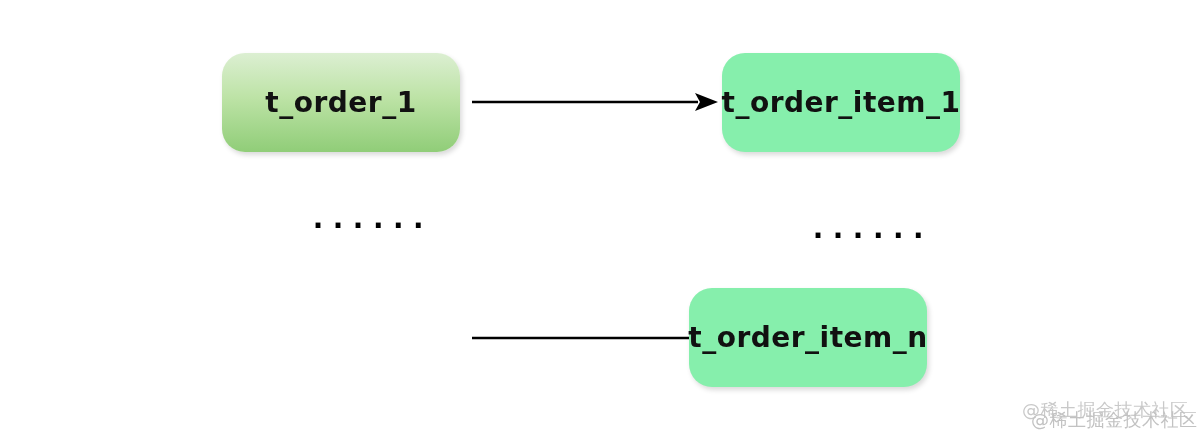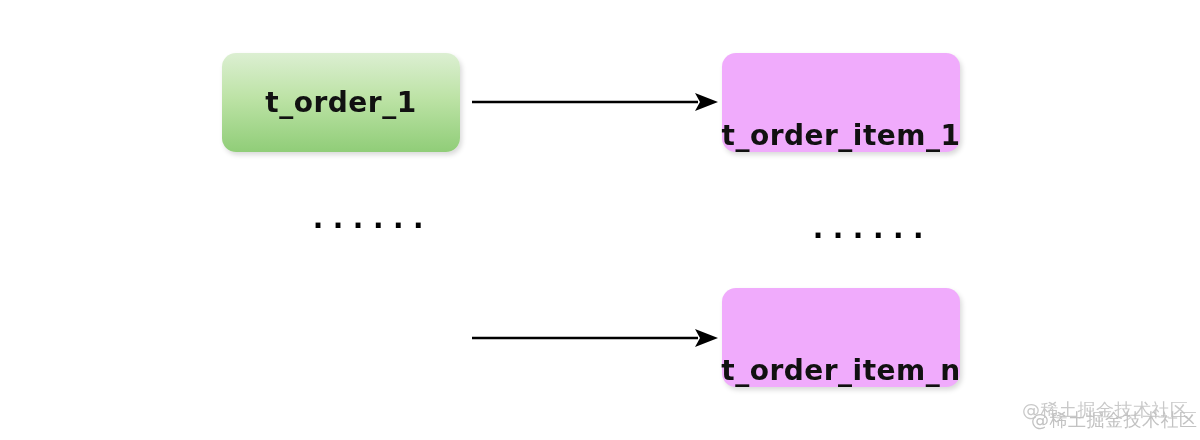--- a/index.html
+++ b/index.html
@@ -12,41 +12,40 @@
     width: 1200px;
     height: 440px;
     background: #ffffff;
     overflow: hidden;
     font-family: "DejaVu Sans", sans-serif;
   }
   .node {
     position: absolute;
     width: 238px;
     height: 99px;
-    border-radius: 14px;
+    border-radius: 23px;
     display: flex;
     align-items: center;
     justify-content: center;
     font-size: 28px;
     font-weight: bold;
     color: #111111;
     letter-spacing: 0.5px;
     box-shadow: 2px 3px 5px rgba(0,0,0,0.15);
   }
   .node.green {
     background: linear-gradient(180deg, #dcefd2 0%, #bde3a6 45%, #90cd78 100%);
   }
   .node.orange {
-    background: #f0abfc;
-    align-items: flex-end;
+    background: #86efac;
   }
   .pos-r1-left  { left: 222px; top: 53px;  }
   .pos-r1-right { left: 722px; top: 53px;  }
   .pos-r2-left  { left: 222px; top: 288px; }
-  .pos-r2-right { left: 722px; top: 288px; }
+  .pos-r2-right { left: 689px; top: 288px; }
   .arrow {
     position: absolute;
     width: 260px;
     height: 32px;
   }
   .arrow-1 { left: 460px; top: 86px; }
   .arrow-2 { left: 460px; top: 322px; }
   .ellipsis {
     position: absolute;
     font-family: "DejaVu Sans Mono", monospace;

